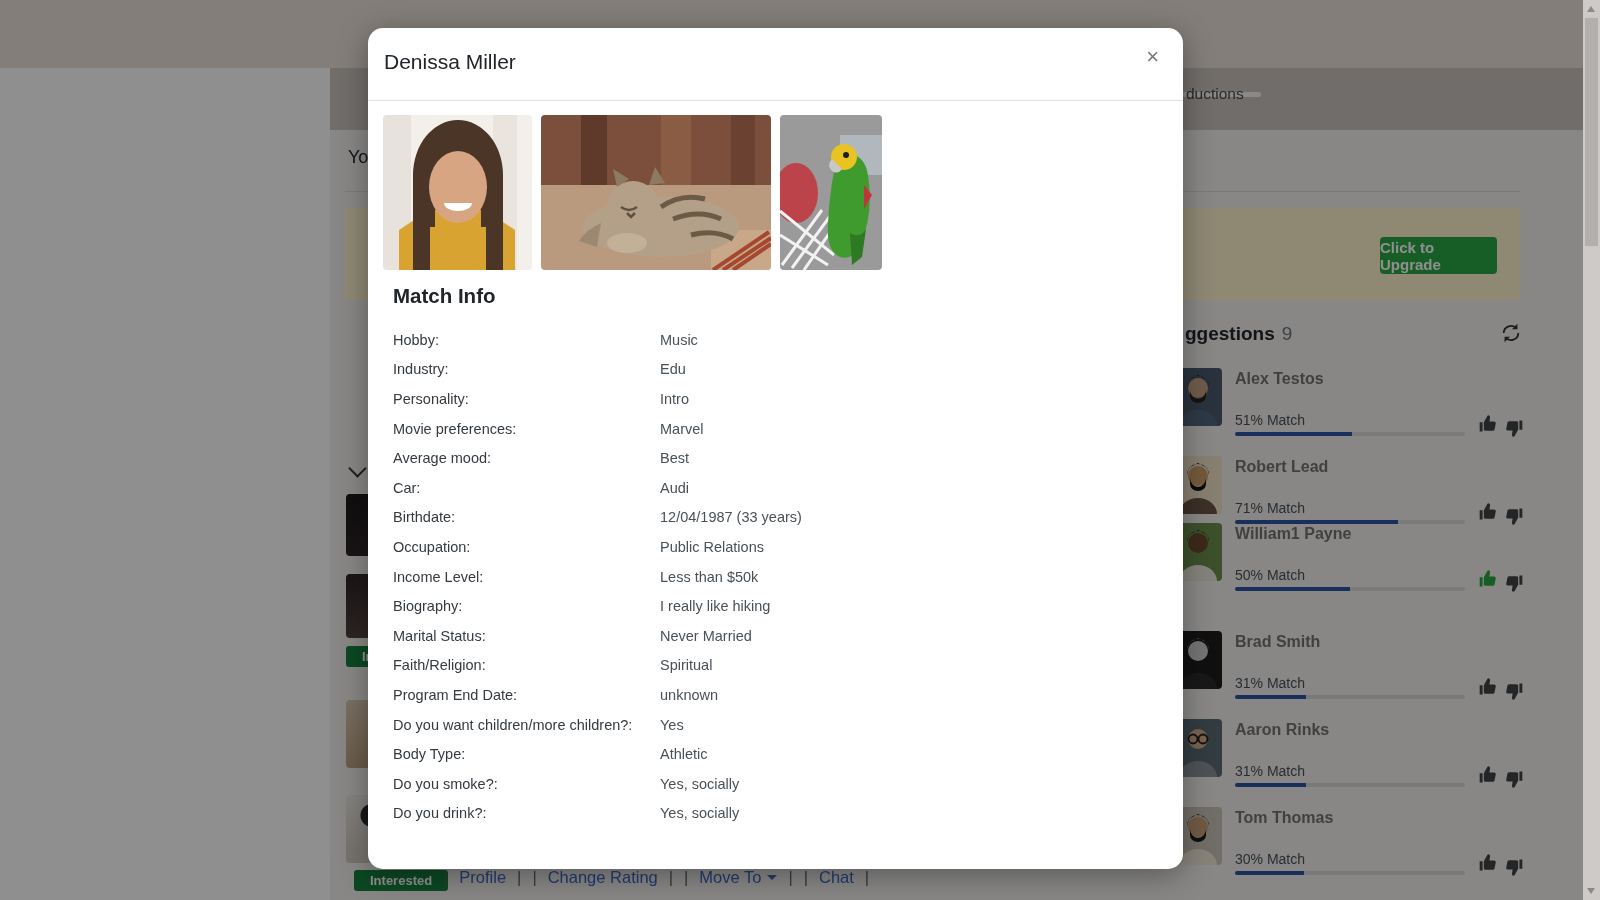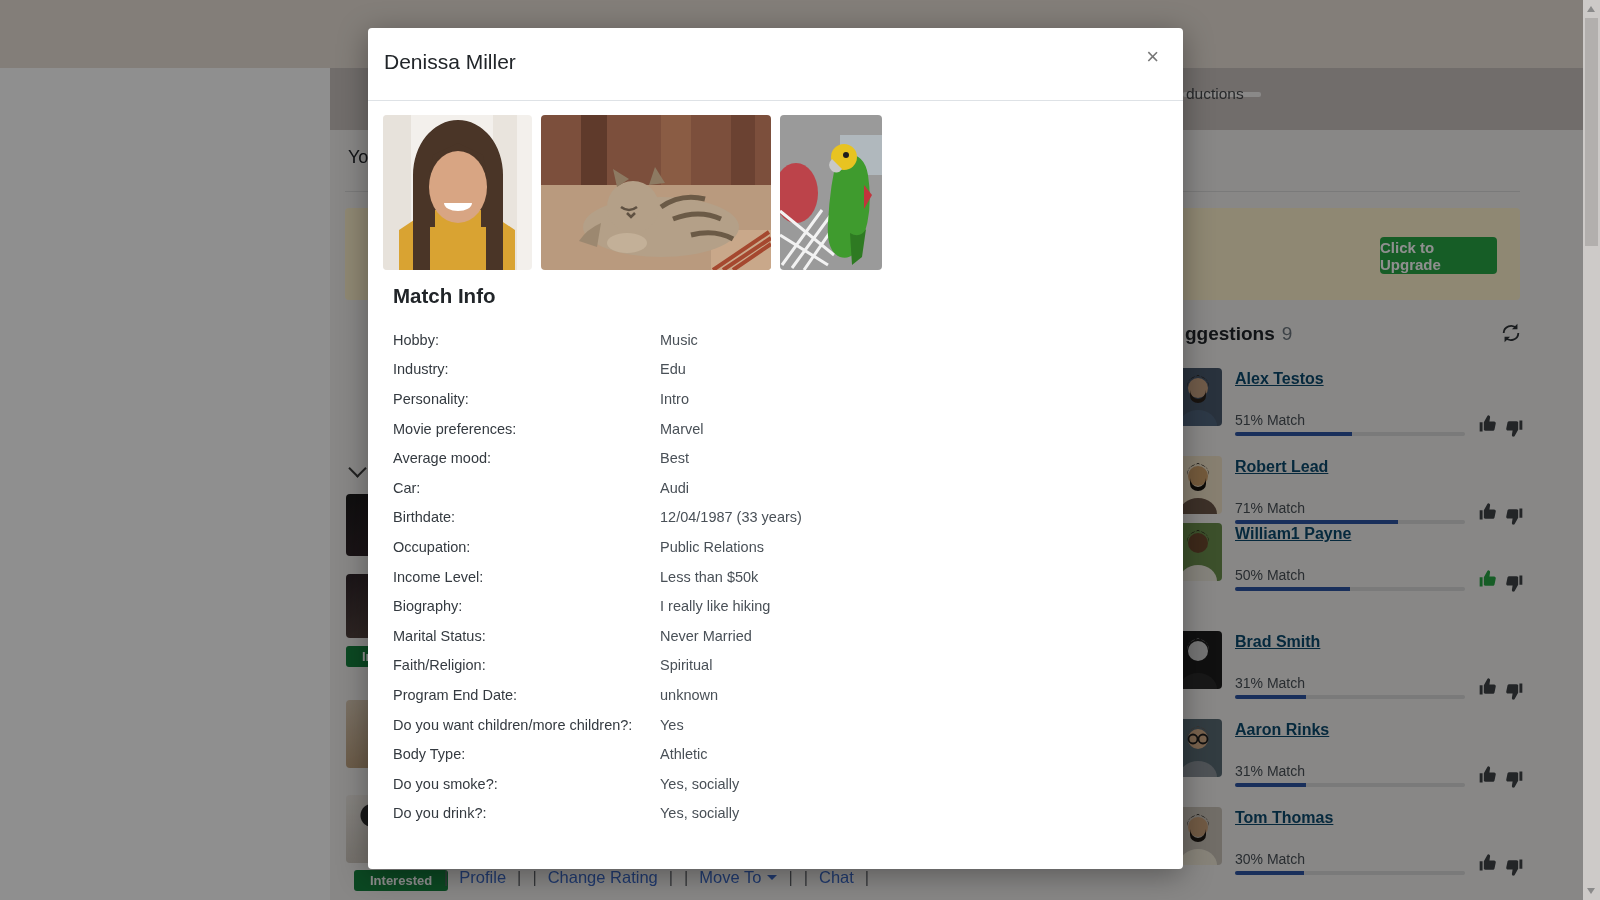--- a/index.html
+++ b/index.html
@@ -52,42 +52,42 @@
   .main-divider{left:345px;top:191px;width:1175px;height:1px;background:#d9d9d9;z-index:1;}
   .banner{left:345px;top:208px;width:1175px;height:92px;background:#fff3cd;border-radius:4px;z-index:1;}
   .banner-btn{left:1380px;top:237px;width:117px;height:37px;background:#28a745;border-radius:4px;z-index:1;
     display:flex;align-items:center;justify-content:center;color:#fff;font-size:15px;font-weight:700;cursor:pointer;}
   
   .sug-title{left:1185px;top:323px;font-size:19px;font-weight:600;color:#212529;z-index:1;}
   .sug-count{font-weight:400;color:#6c757d;margin-left:7px;}
   .sug-refresh{left:1500px;top:322px;width:22px;height:22px;z-index:1;}
   .sug-item{position:absolute;left:1174px;width:356px;height:80px;z-index:1;}
   .sug-avatar{position:absolute;left:0;top:0;width:48px;height:58px;border-radius:4px;overflow:hidden;}
-  .sug-name{position:absolute;left:61px;top:2px;font-size:16px;font-weight:600;color:#0c4a6e;text-decoration:underline;}
+  .sug-name{position:absolute;left:61px;top:2px;font-size:16px;font-weight:600;color:#737373;}
   .sug-match{position:absolute;left:61px;top:44px;font-size:14px;color:#495057;}
   .sug-bar{position:absolute;left:61px;top:64px;width:230px;height:4px;border-radius:2px;background:#d9d9d9;overflow:hidden;}
   .sug-bar i{display:block;height:100%;background:#2e55a3;}
   .thumb{position:absolute;top:46px;width:20px;height:20px;cursor:pointer;}
   .thumb.up{left:304px;}
   .thumb.down{left:330px;top:50px;}
   .thumb svg{fill:#3f4347;}
   .thumb.liked svg{fill:#28a745;}
   
   .sliver{position:absolute;left:346px;width:40px;border-radius:4px;z-index:1;}
   .chev{left:351px;top:462px;width:11px;height:11px;border-right:2px solid #3c3c3c;border-bottom:2px solid #3c3c3c;transform:rotate(45deg);z-index:1;}
   .badge-green{background:#15803d;color:#fff;font-size:13px;font-weight:700;border-radius:3px;
     display:inline-flex;align-items:center;padding:3px 16px;z-index:1;position:absolute;}
   
   .actions{left:444px;top:868px;display:flex;align-items:center;gap:11px;z-index:1;font-size:16.5px;}
   .actions .sep{color:#5f6368;}
   .actions a{color:#3b68c5;text-decoration:none;font-weight:500;cursor:pointer;display:flex;align-items:center;gap:6px;}
   .caret-dn{width:0;height:0;border-left:5px solid transparent;border-right:5px solid transparent;border-top:5px solid #3b68c5;display:inline-block;}
   
   .overlay{left:0;top:0;width:1583px;height:900px;background:rgba(0,0,0,.44);z-index:50;}
-  .modal{left:368px;top:28px;width:815px;height:841px;background:#fff;border-radius:4px;z-index:60;
+  .modal{left:368px;top:28px;width:815px;height:841px;background:#fff;border-radius:15px;z-index:60;
     box-shadow:0 6px 30px rgba(0,0,0,.35);}
   .modal-header{position:relative;height:72px;border-bottom:1px solid #dee2e6;}
   .modal-title{position:absolute;left:16px;top:22px;font-size:21px;color:#212529;}
   .modal-close{position:absolute;right:24px;top:18px;font-size:22px;color:#777;cursor:pointer;line-height:1;}
   .photos{position:absolute;left:15px;top:87px;display:flex;gap:9px;}
   .photos .ph{height:155px;border-radius:4px;overflow:hidden;cursor:pointer;}
   .ph svg{display:block;height:100%;}
   .mi-title{position:absolute;left:25px;top:256px;font-size:20.5px;font-weight:600;color:#212529;}
   .mi-rows{position:absolute;left:25px;top:297px;width:760px;}
   .mi-row{height:29.6px;display:flex;align-items:center;font-size:14.5px;}

